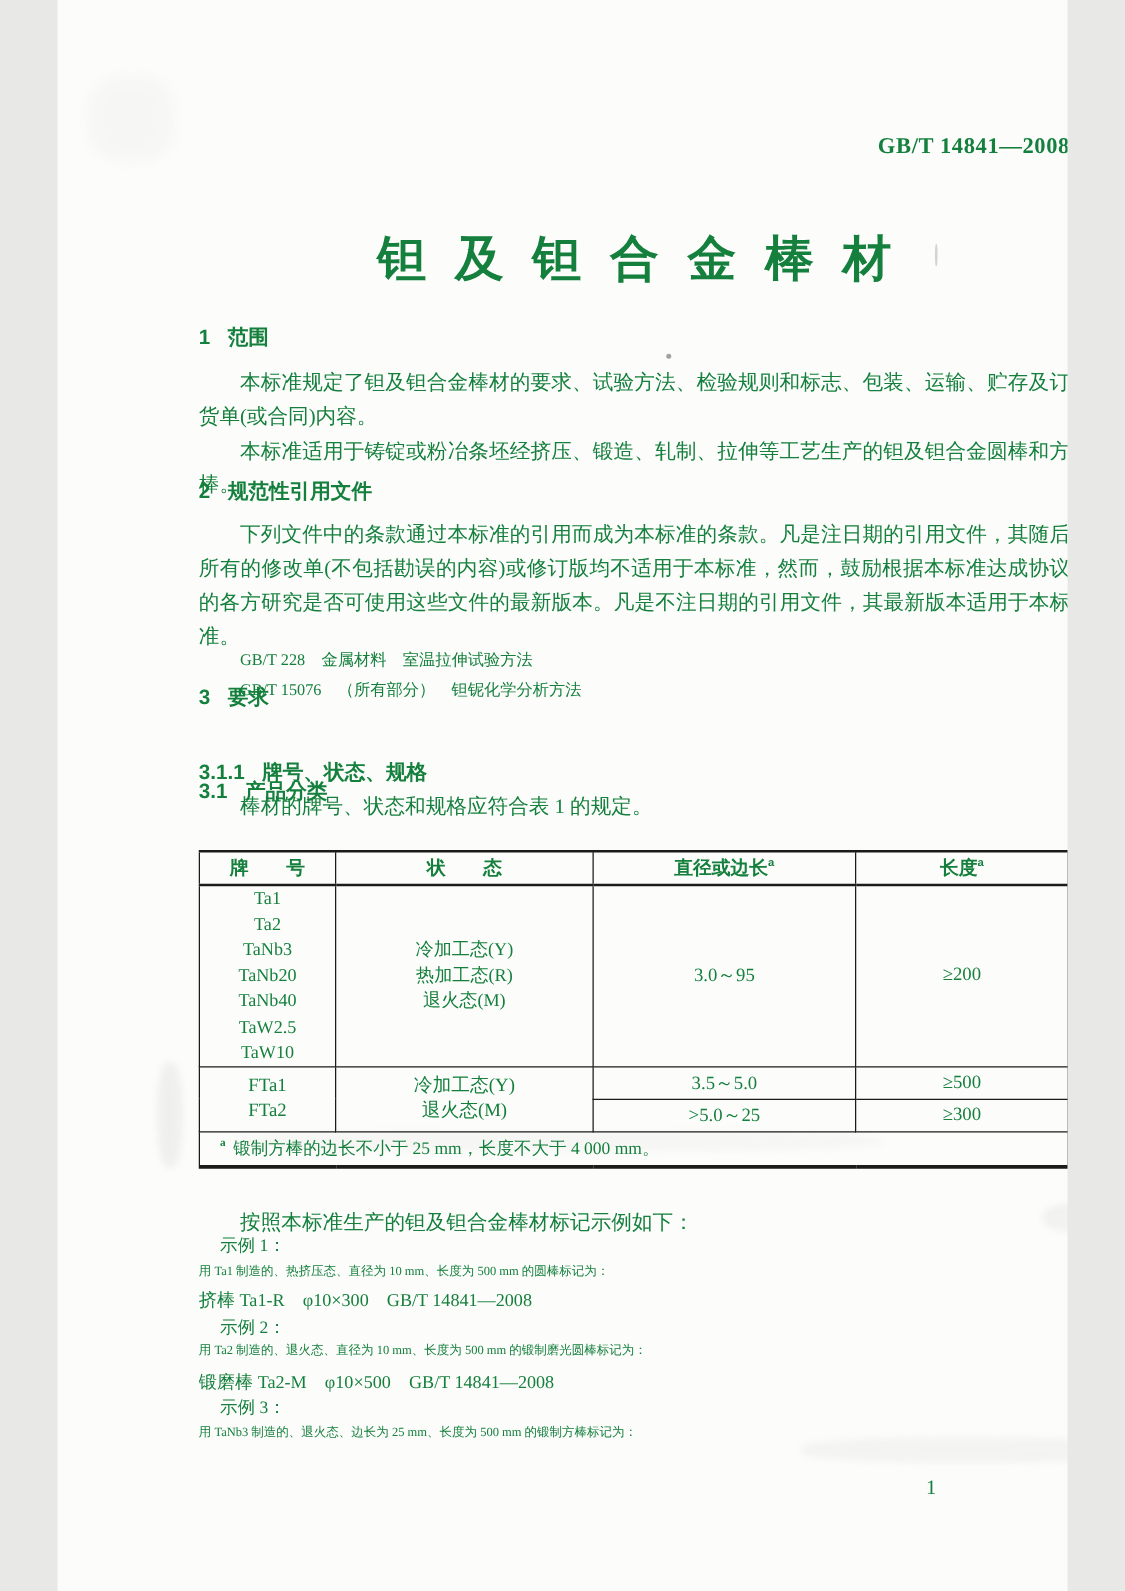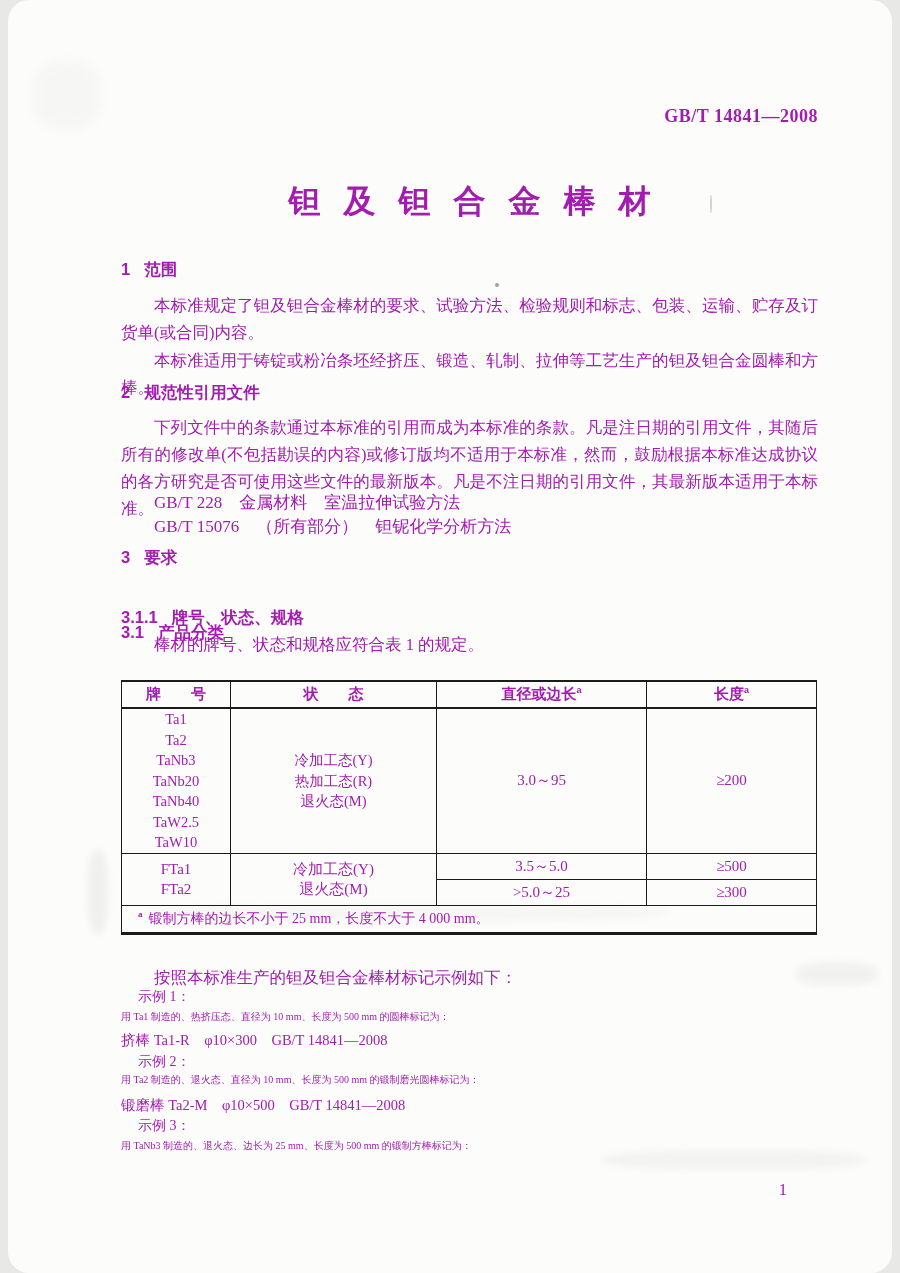--- a/index.html
+++ b/index.html
@@ -1,49 +1,48 @@
 <!DOCTYPE html>
 <html><head>
 <meta charset="utf-8">
 <style>
   html,body{margin:0;padding:0;background:#e8e8e6;}
   .page{
     position:relative;
-    width:884px;height:1273px;
+    width:808px;height:1273px;
     margin:0 auto;
     background:#fcfcfb;
     overflow:hidden;
-    color:#a21caf;
+    color:#15803d;
     font-family:"Liberation Serif", serif;
-    border-radius:21px;
   }
   .content{position:absolute;left:113px;top:0;width:697px;height:100%;}
   .abs{position:absolute;left:0;width:100%;}
 
   .std-code{
     top:106px;text-align:right;
     font-family:"Liberation Serif", serif;
     font-weight:bold;font-size:18px;letter-spacing:0.5px;
   }
   .doc-title{
     top:180px;text-align:center;margin:0;
     font-family:"Liberation Sans", sans-serif;
-    font-weight:bold;font-size:32px;
+    font-weight:bold;font-size:39px;
     letter-spacing:23px;text-indent:23px;
     white-space:nowrap;
   }
   .sec-h{
     font-family:"Liberation Sans", sans-serif;
     font-weight:bold;font-size:16.5px;white-space:nowrap;
   }
   .sec-h .ht{margin-left:14px;}
   .para{
     font-size:16.5px;line-height:27px;text-indent:2em;text-align:justify;
   }
-  .ref-line{font-size:17px;padding-left:33px;white-space:nowrap;}
+  .ref-line{font-size:13px;padding-left:33px;white-space:nowrap;margin-top:28px;}
 
   .h-s1{top:259px;} .p-s1a{top:292px;} .p-s1b{top:347px;}
   .h-s2{top:382px;} .p-s2{top:414px;}
   .ref1{top:491px;} .ref2{top:515px;}
   .h-s3{top:547px;} .h-s31{top:582px;margin-top:40px;} .h-s311{top:607px;}
   .p-s311{top:631px;}
   .h-s312{top:939px;} .p-s312{top:964px;}
 
   .cap-row{top:655px;height:20px;}
   .cap-center{

